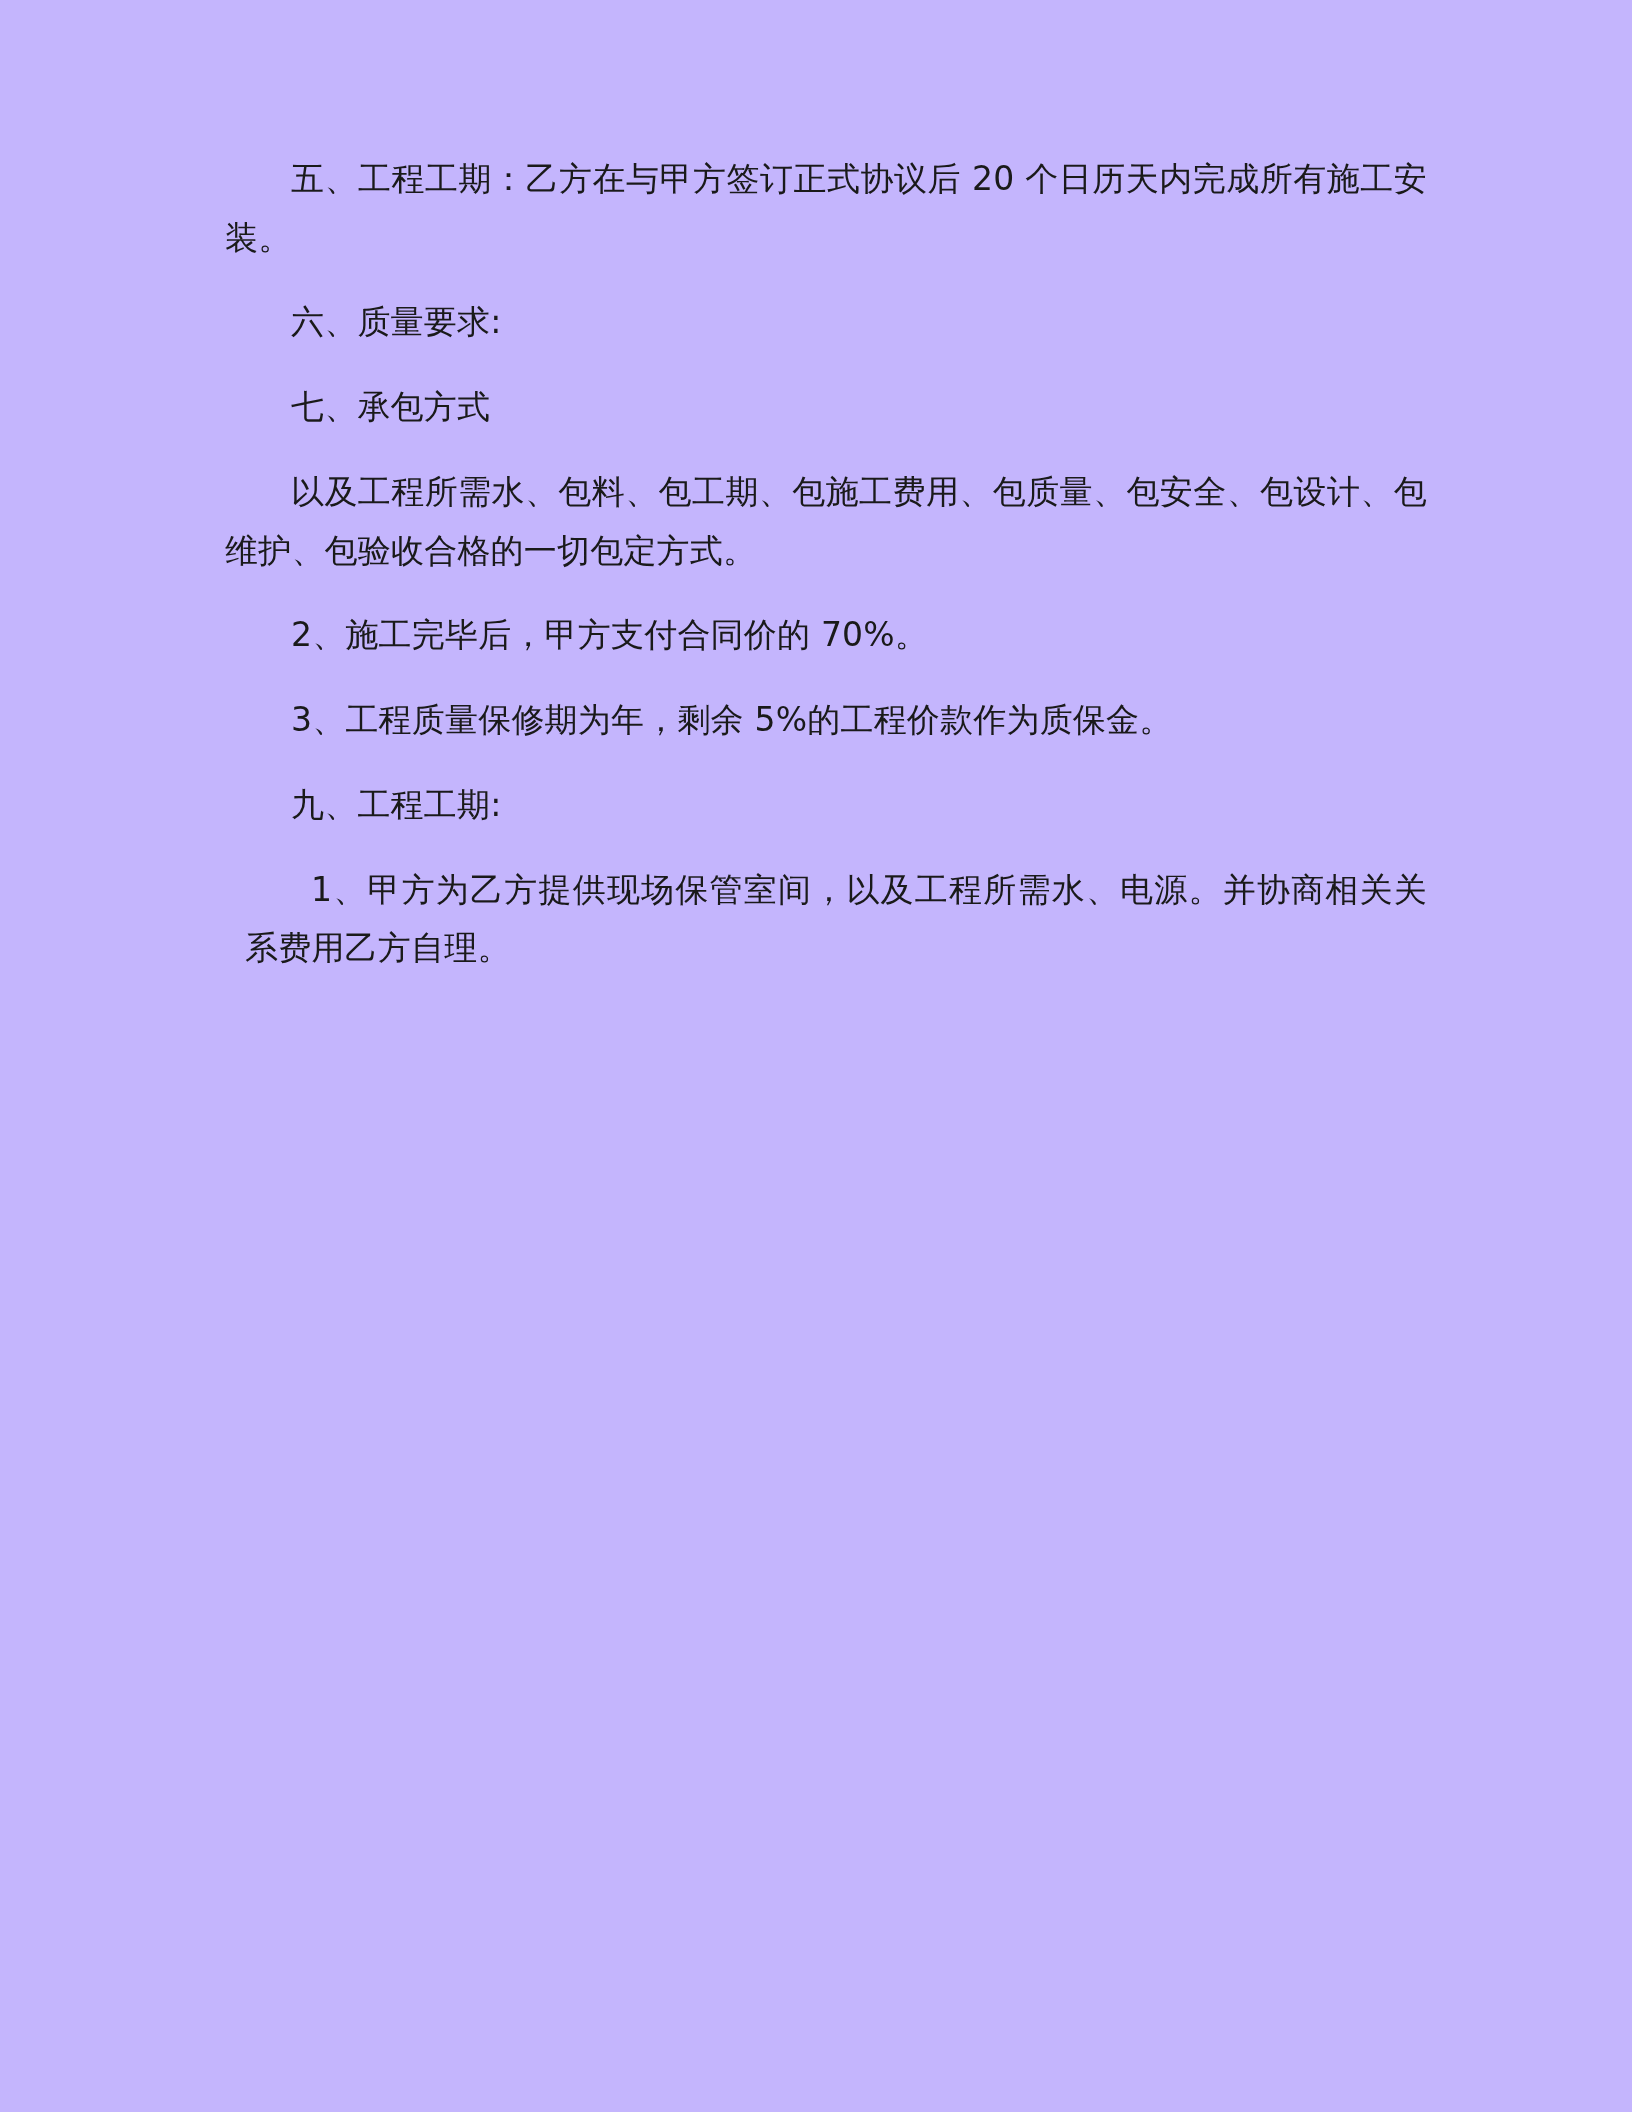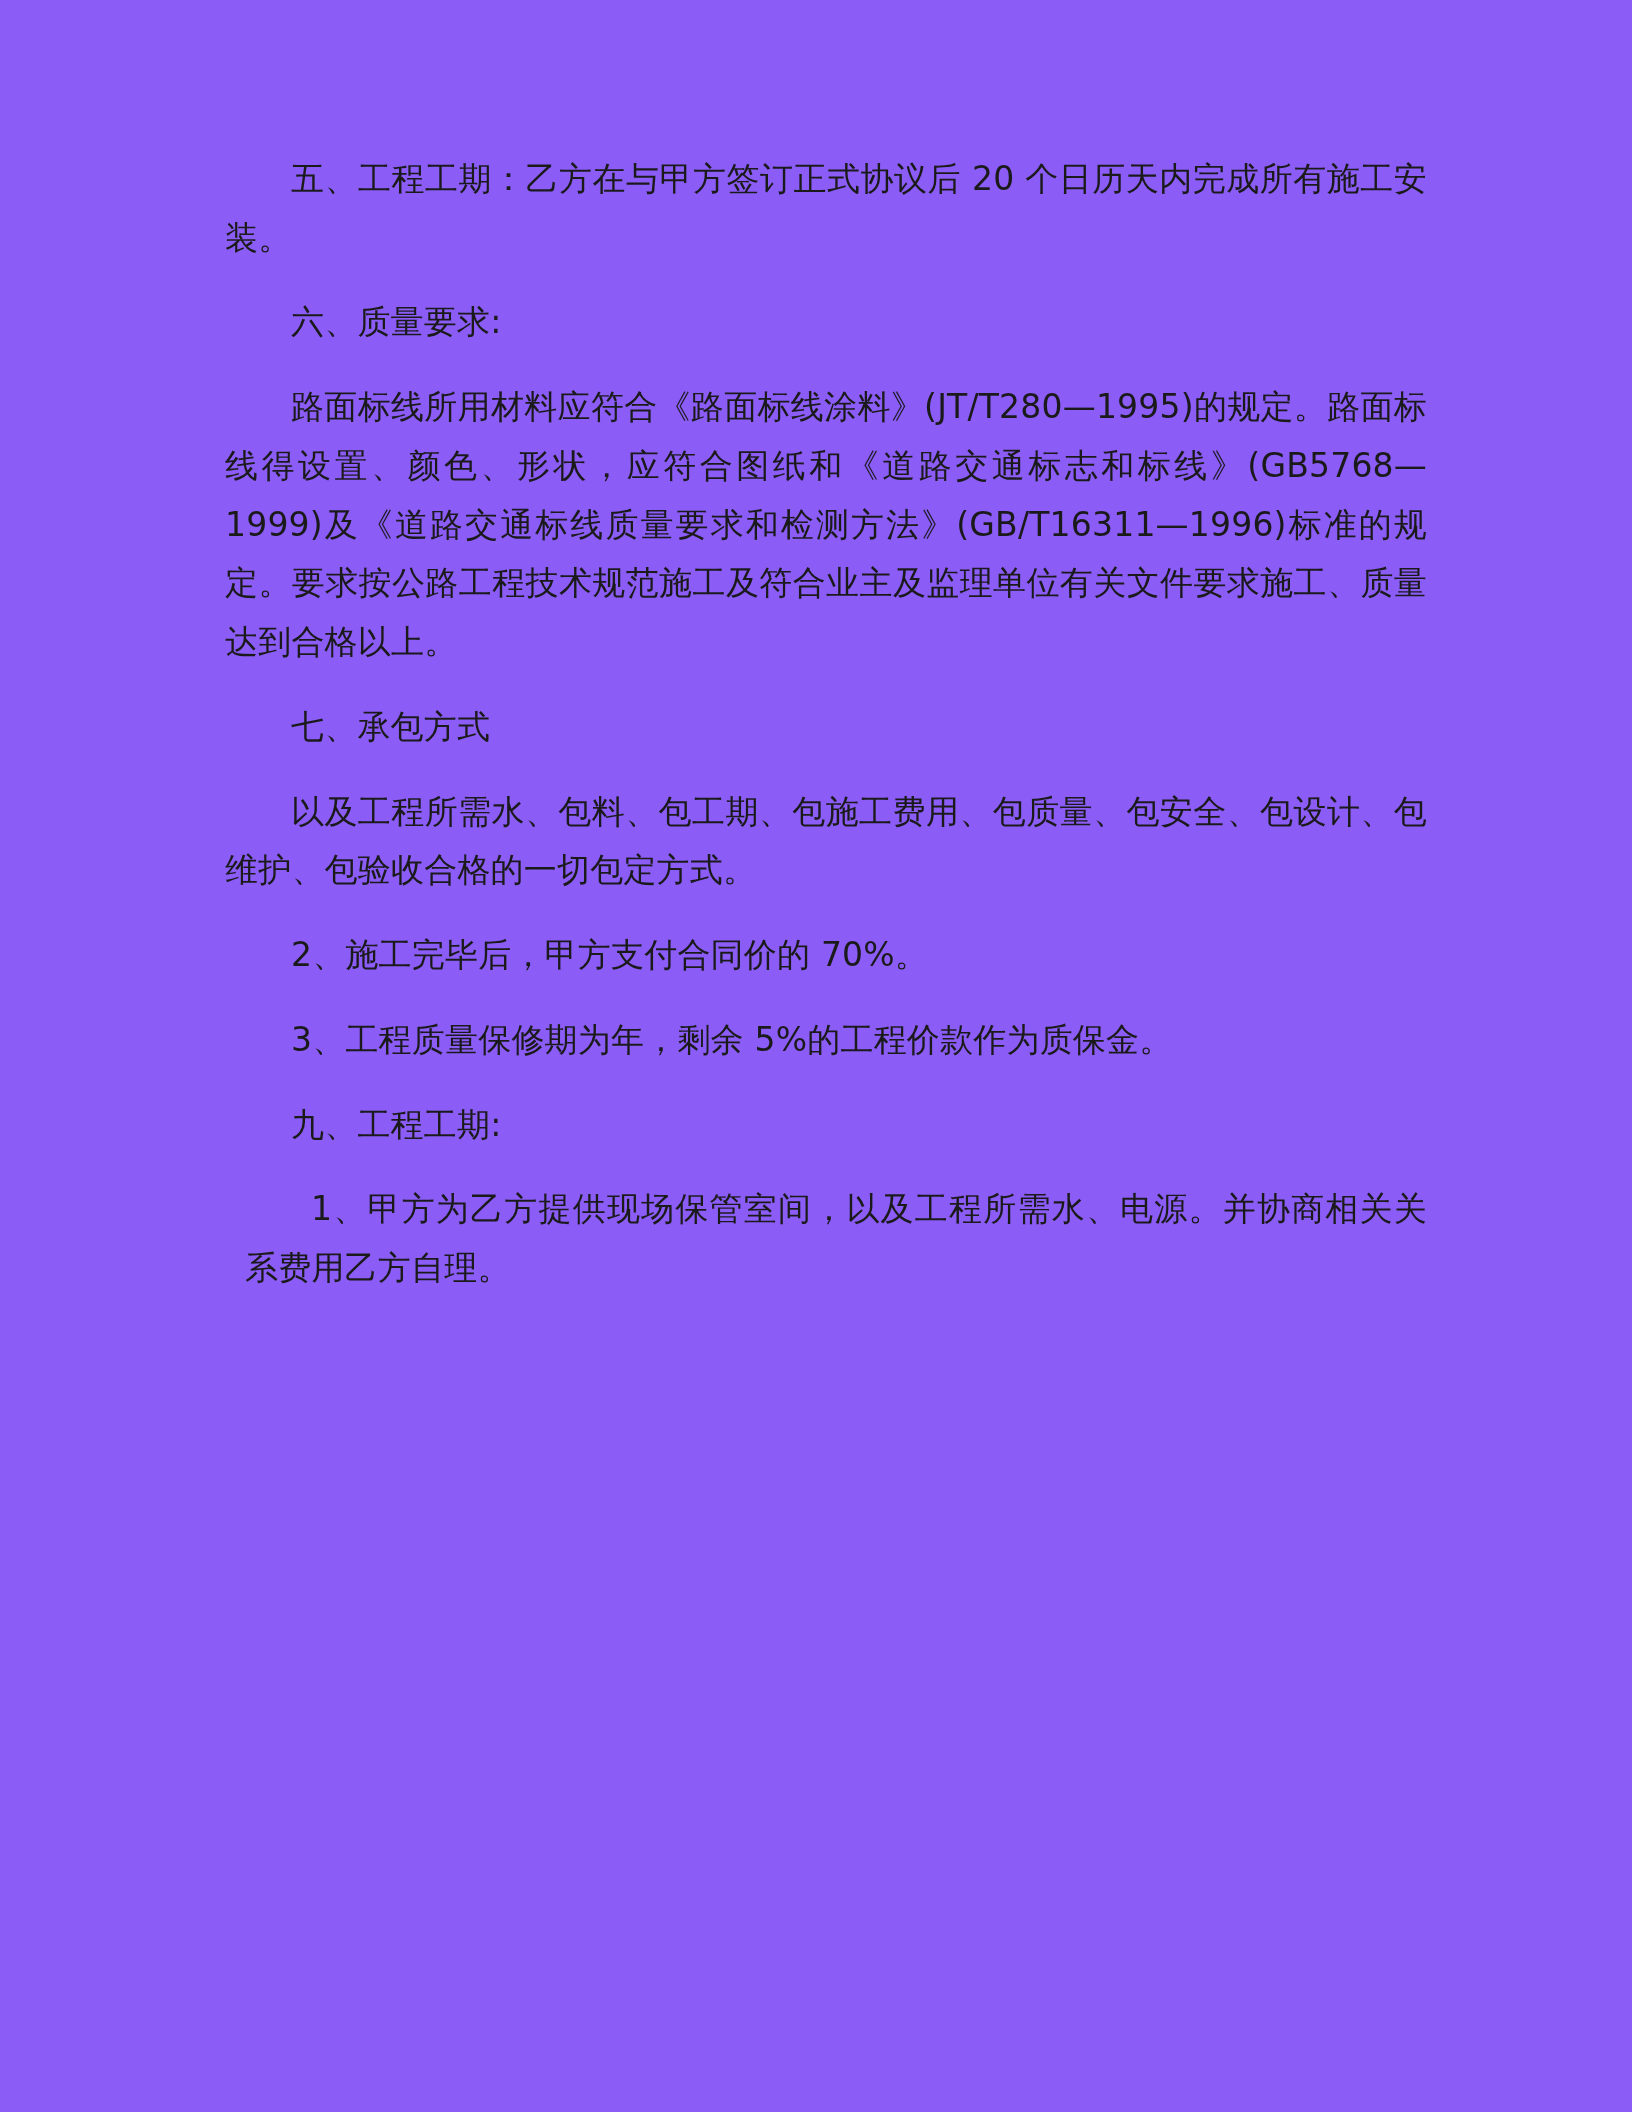--- a/index.html
+++ b/index.html
@@ -12,21 +12,21 @@
     height: 2112px;
     font-family: "DejaVu Sans", "Liberation Sans", sans-serif;
     color: #1a1a1a;
     -webkit-font-smoothing: antialiased;
   }
   .page {
     box-sizing: border-box;
     width: 1632px;
     height: 2112px;
     padding: 150px 205px 9px 225px;
-    background: #8b5cf6;
+    background: #c4b5fd;
     position: relative;
   }
   .doc-body {
     font-size: 33px;
     line-height: 1.78;
     letter-spacing: 0.2px;
     text-align: justify;
     text-justify: inter-ideograph;
   }
   p.para {
@@ -39,21 +39,20 @@
     margin-left: 20px;
   }
 </style>
 </head>
 <body>
 
 <div class="page">
   <div class="doc-body">
     <p class="para">五、工程工期：乙方在与甲方签订正式协议后 20 个日历天内完成所有施工安装。</p>
     <p class="para">六、质量要求:</p>
-    <p class="para">路面标线所用材料应符合《路面标线涂料》(JT/T280—1995)的规定。路面标线得设置、颜色、形状，应符合图纸和《道路交通标志和标线》(GB5768—1999)及《道路交通标线质量要求和检测方法》(GB/T16311—1996)标准的规定。要求按公路工程技术规范施工及符合业主及监理单位有关文件要求施工、质量达到合格以上。</p>
     <p class="para">七、承包方式</p>
     <p class="para">以及工程所需水、包料、包工期、包施工费用、包质量、包安全、包设计、包维护、包验收合格的一切包定方式。</p>
     <p class="para">2、施工完毕后，甲方支付合同价的 70%。</p>
     <p class="para">3、工程质量保修期为年，剩余 5%的工程价款作为质保金。</p>
     <p class="para">九、工程工期:</p>
     <p class="para">1、甲方为乙方提供现场保管室间，以及工程所需水、电源。并协商相关关系费用乙方自理。</p>
   </div>
 </div>
 
 </body></html>

